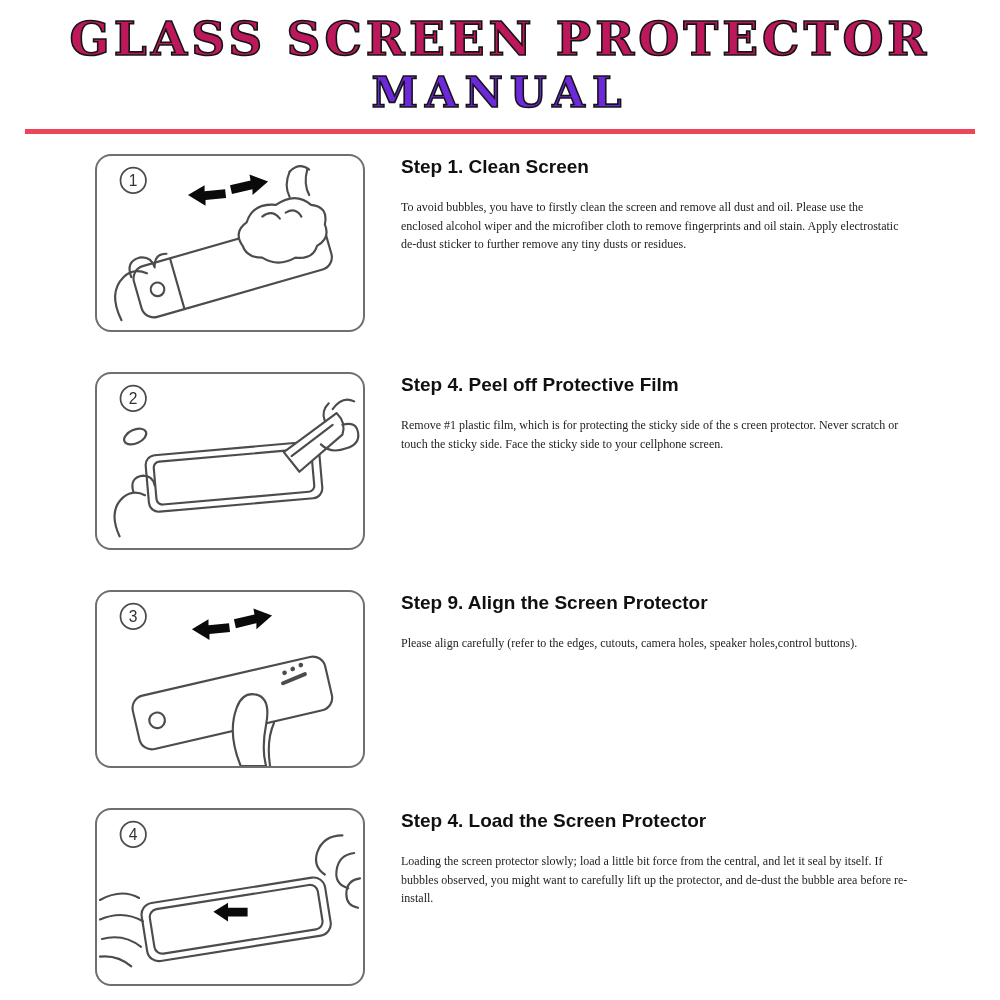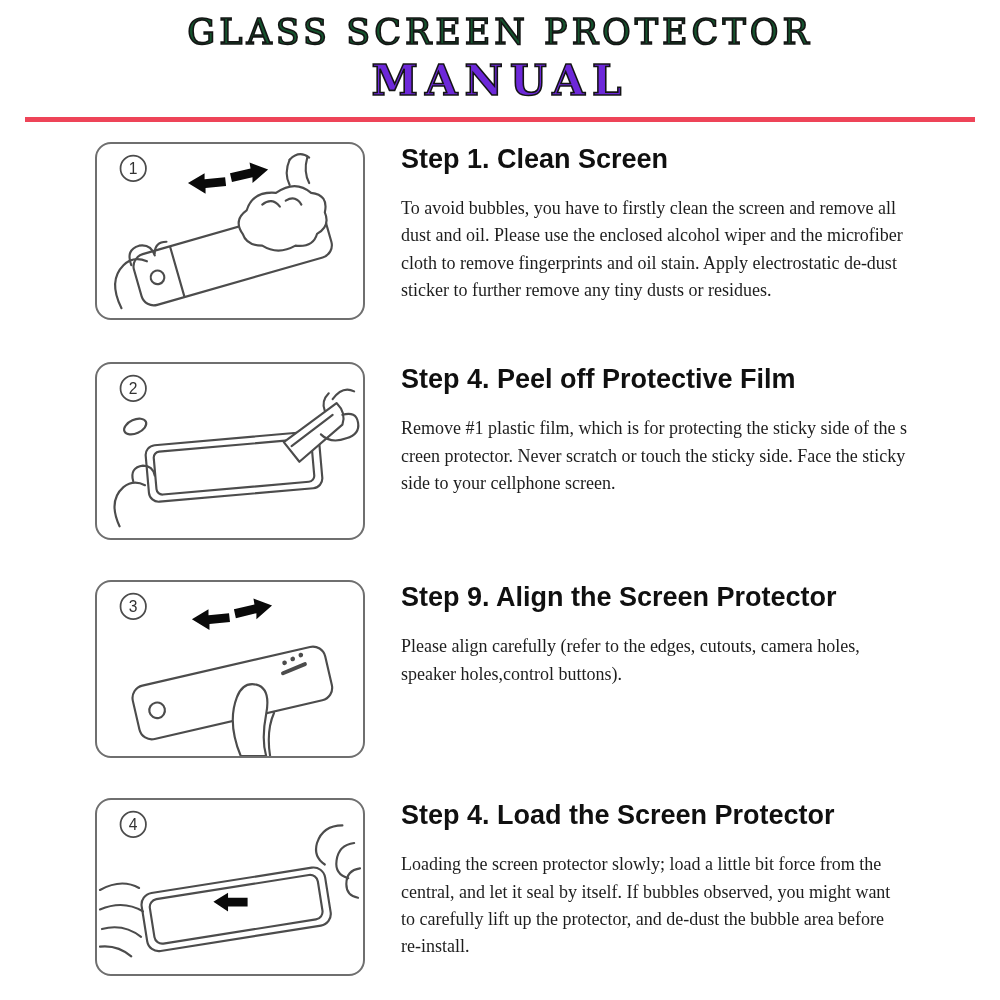--- a/index.html
+++ b/index.html
@@ -1,22 +1,22 @@
 <!DOCTYPE html>
 <html><head>
 <meta charset="utf-8">
 <style>
   *{box-sizing:border-box;}
   html,body{margin:0;padding:0;background:#ffffff;}
   .page{width:1000px;min-height:1000px;background:#fff;overflow:hidden;}
 
   .header{padding-top:14px;text-align:center;}
   .title-main{
-    font-family:"DejaVu Serif",serif;font-weight:400;font-size:35px;
-    letter-spacing:4px;color:#14532d;-webkit-text-stroke:1.6px #141414;
+    font-family:"DejaVu Serif",serif;font-weight:700;font-size:47px;
+    letter-spacing:4px;color:#be185d;-webkit-text-stroke:1.6px #141414;
     line-height:1.05;
   }
   .title-sub{
     font-family:"DejaVu Serif",serif;font-weight:700;font-size:42px;
     letter-spacing:7px;color:#6d28d9;-webkit-text-stroke:1.6px #141414;
     margin-top:8px;line-height:1.05;
   }
   .divider{height:5px;margin:14px 25px 0 25px;background:#ee4458;}
 
   .steps{padding:20px 92px 0 95px;}
@@ -27,22 +27,22 @@
   }
   svg.illu{width:100%;height:100%;display:block;}
   .ln{stroke:#4c4c4c;stroke-width:2.2;fill:none;stroke-linecap:round;stroke-linejoin:round;}
   .fillw{fill:#ffffff;}
   .arr{fill:#0a0a0a;stroke:none;}
   .dot{fill:#4c4c4c;stroke:none;}
   .badge circle{stroke:#4c4c4c;stroke-width:1.8;fill:#ffffff;}
   .badge text{font-family:"Liberation Sans",sans-serif;font-size:16px;fill:#333;stroke:none;text-anchor:middle;}
 
   .step-content{margin-left:36px;flex:1;padding-top:2px;}
-  .step-title{font-family:"Liberation Sans",sans-serif;font-weight:700;font-size:27px;color:#101010;margin:0;}
-  .step-body{font-family:"Liberation Serif",serif;font-size:18px;line-height:1.52;color:#1d1d1d;margin-top:20px;}
+  .step-title{font-family:"Liberation Sans",sans-serif;font-weight:700;font-size:19px;color:#101010;margin:0;}
+  .step-body{font-family:"Liberation Serif",serif;font-size:12px;line-height:1.52;color:#1d1d1d;margin-top:20px;}
 </style>
 </head>
 <body>
 
 <div class="page">
 
   <div class="header">
     <div class="title-main">GLASS SCREEN PROTECTOR</div>
     <div class="title-sub">MANUAL</div>
     <div class="divider" style="background: rgb(238, 68, 88);"></div>

